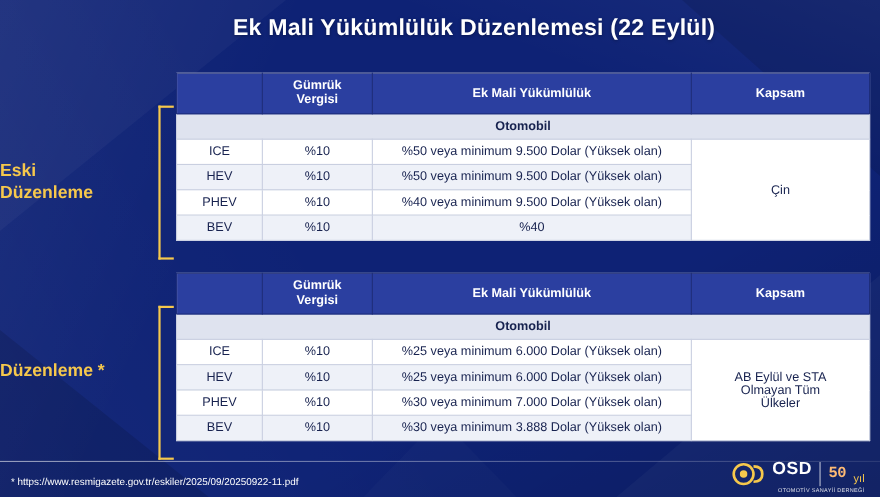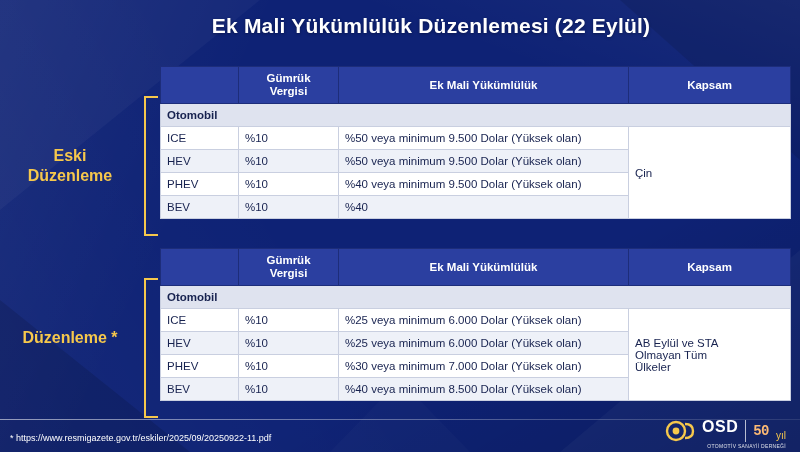--- a/index.html
+++ b/index.html
@@ -36,21 +36,21 @@
     color: #ffffff;
     font-size: 21px;
     font-weight: bold;
     letter-spacing: 0.2px;
     text-shadow: 0 1px 3px rgba(0,0,0,0.35);
     margin-left: 31px;
   }
   .block-label {
     position: absolute;
     left: 0; width: 140px;
-    text-align: center;
+    text-align: left;
     color: #f6c84c;
     font-size: 16px;
     font-weight: bold;
     line-height: 20px;
   }
   .bracket {
     position: absolute;
     width: 14px;
     border-left: 2px solid #f6c84c;
     border-top: 2px solid #f6c84c;
@@ -71,21 +71,21 @@
     font-size: 11.5px;
     padding: 5px 4px;
     border: 1px solid #1d2d7a;
     line-height: 13px;
     text-align: center;
   }
   table.reg td {
     border: 1px solid #c9cfe0;
     padding: 4px 6px;
     color: #17224f;
-    text-align: left;
+    text-align: center;
     height: 23px;
   }
   td.section {
     text-align: left;
     font-weight: bold;
     background: #dfe3ef;
     color: #17224f;
   }
   td.rowhead { font-weight: normal; color: #17224f; background:#ffffff; }
   tr.alt td { background: #eef1f8; }
@@ -243,21 +243,21 @@
       <td>%25 veya minimum 6.000 Dolar (Yüksek olan)</td>
     </tr>
     <tr>
       <td class="rowhead">PHEV</td>
       <td>%10</td>
       <td>%30 veya minimum 7.000 Dolar (Yüksek olan)</td>
     </tr>
     <tr class="alt">
       <td class="rowhead">BEV</td>
       <td>%10</td>
-      <td>%40 veya minimum 8.500 Dolar (Yüksek olan)</td>
+      <td>%30 veya minimum 3.888 Dolar (Yüksek olan)</td>
     </tr>
   </tbody>
 </table>
 
 <div class="bottom-rule"></div>
 <div class="footnote">* https://www.resmigazete.gov.tr/eskiler/2025/09/20250922-11.pdf</div>
 
 <div class="logo">
   <div class="logo-osd">
     <svg class="osd-mark" viewBox="0 0 34 26">

